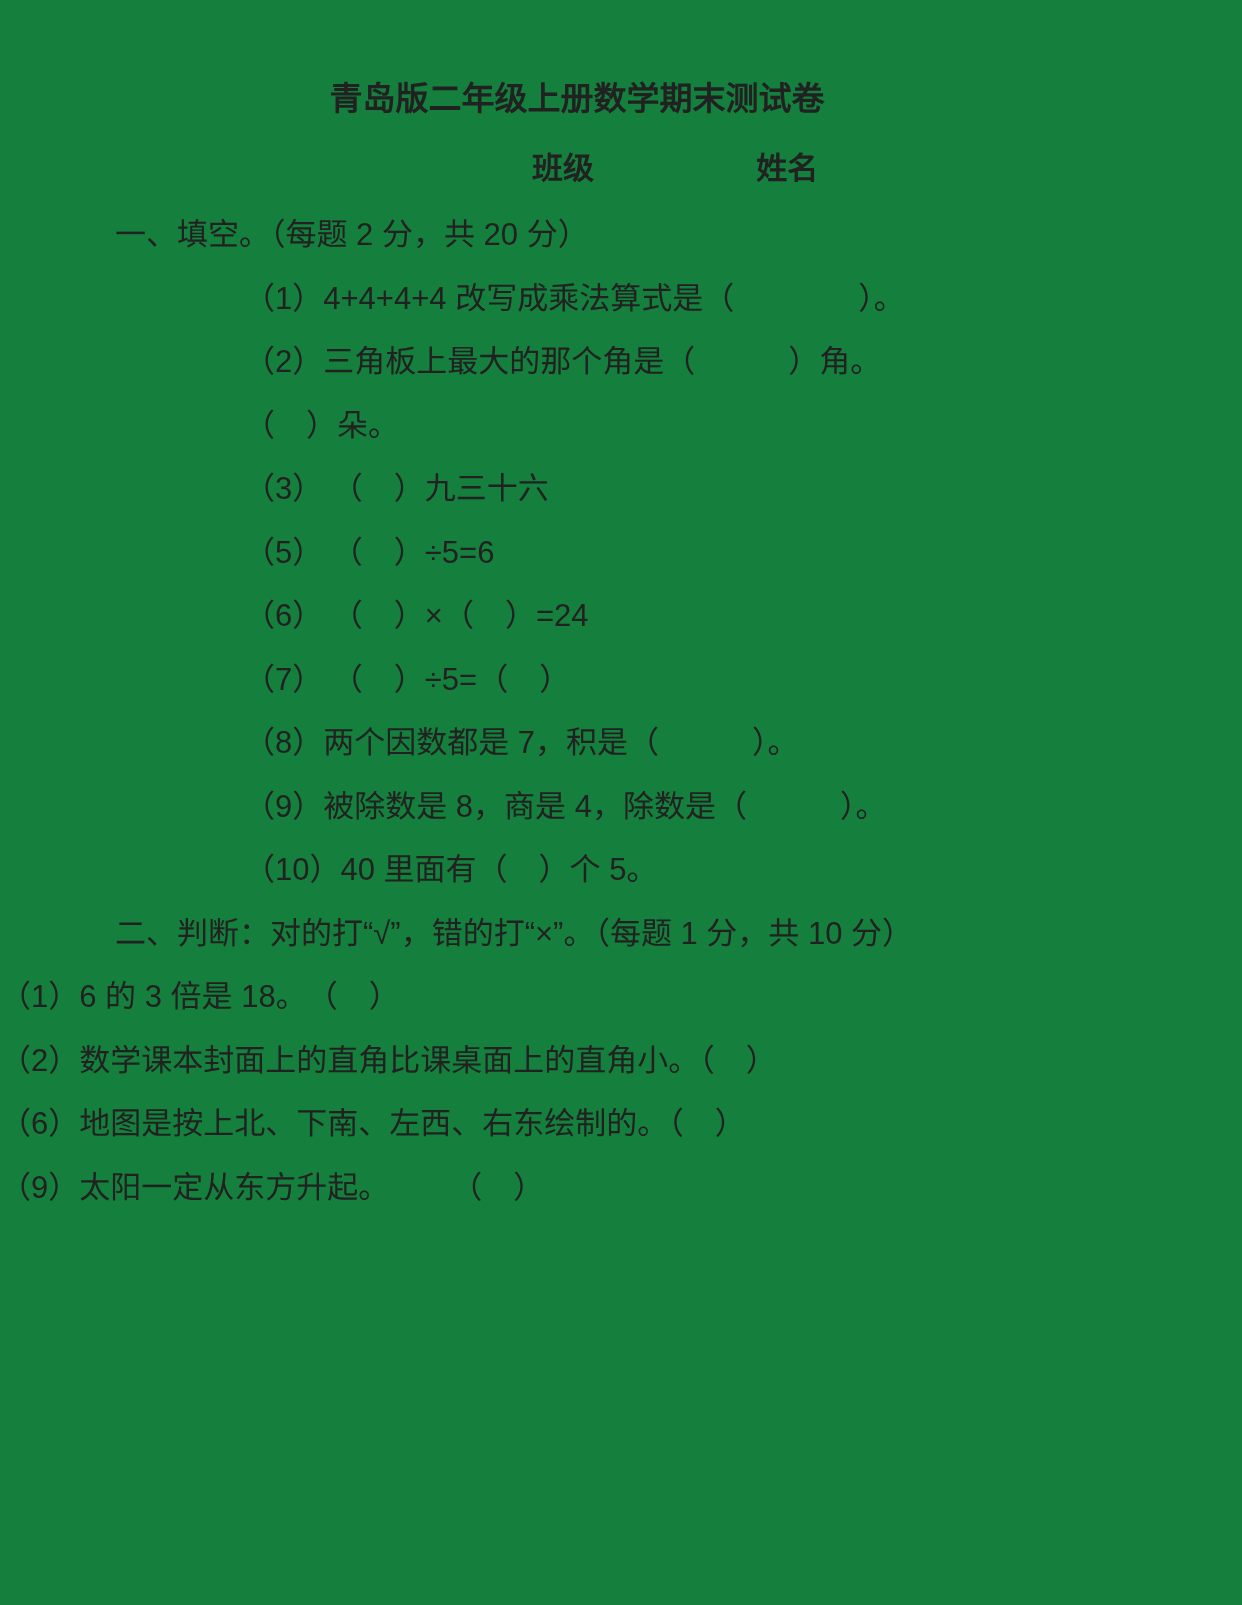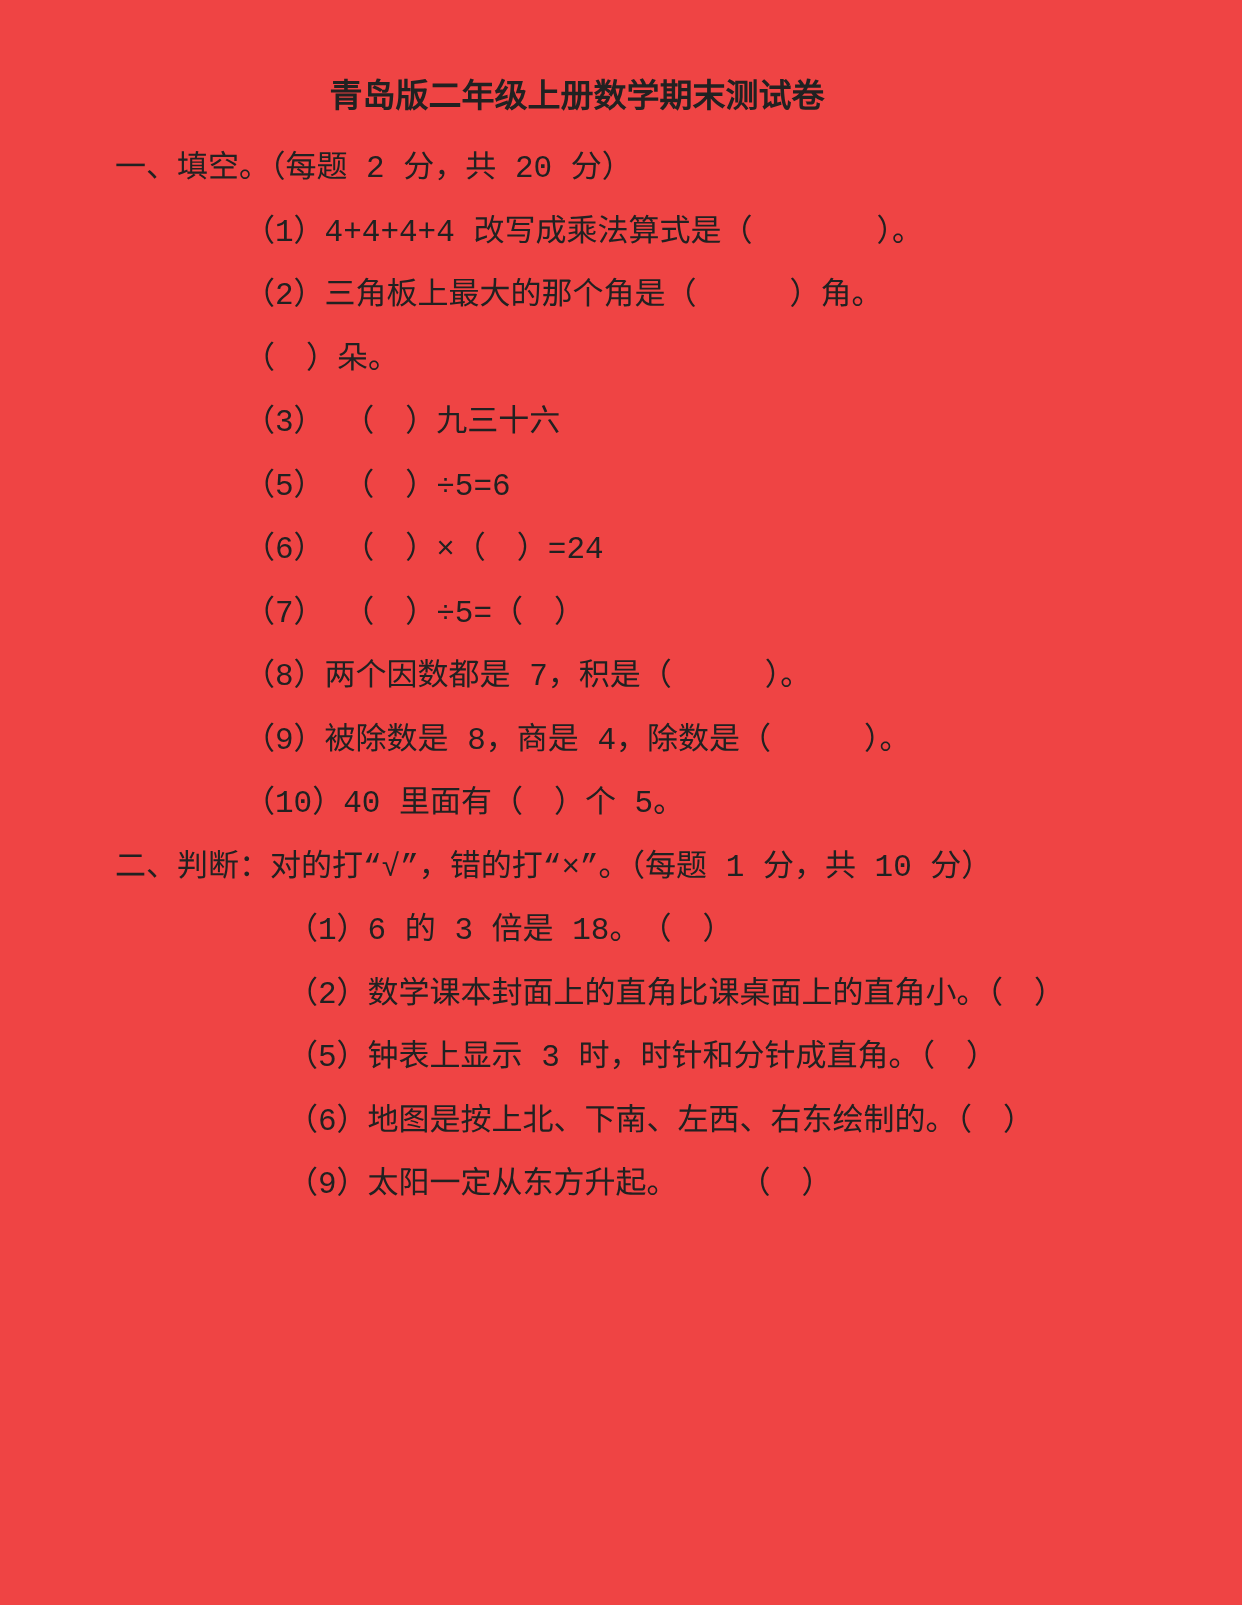--- a/index.html
+++ b/index.html
@@ -4,23 +4,23 @@
 <style>
   html, body {
     margin: 0;
     padding: 0;
     background: #ffffff;
   }
   .page {
     position: relative;
     width: 1242px;
     height: 1605px;
-    background: #ef4444;
+    background: #15803d;
     color: #212121;
-    font-family: Liberation Mono, monospace;
+    font-family: Liberation Sans, sans-serif;
     font-size: 31px;
     padding-top: 67px;
     box-sizing: border-box;
     overflow: hidden;
   }
   .title-line {
     height: 64px;
     line-height: 64px;
     text-align: center;
     margin-right: 88px;           
@@ -44,44 +44,48 @@
     display: inline-block;
     width: 145px;
   }
   .line {
     height: 63.5px;
     line-height: 63.5px;
     white-space: nowrap;
   }
   .head { padding-left: 115px; }
   .s1   { padding-left: 196px; margin-left: 48px; }
-  .s2   { padding-left: 287px; }
+  .s2   { }
 </style>
 </head>
 <body>
 
 <div class="page">
 
   <div class="title-line">青岛版二年级上册数学期末测试卷</div>
 
+  <div class="names-line">
+    <span class="name-label">班级</span>
+    <span class="gap"></span>
+    <span class="name-label">姓名</span>
+  </div>
 
   <div class="line head">一、填空。（每题 2 分，共 20 分）</div>
 
   <div class="line s1">（1）4+4+4+4 改写成乘法算式是（　　　　）。</div>
   <div class="line s1">（2）三角板上最大的那个角是（　　　）角。</div>
   <div class="line s1">（　）朵。</div>
   <div class="line s1">（3） （　）九三十六</div>
   <div class="line s1">（5） （　）÷5=6</div>
   <div class="line s1">（6） （　）×（　）=24</div>
   <div class="line s1">（7） （　）÷5=（　）</div>
   <div class="line s1">（8）两个因数都是 7，积是（　　　）。</div>
   <div class="line s1">（9）被除数是 8，商是 4，除数是（　　　）。</div>
   <div class="line s1">（10）40 里面有（　）个 5。</div>
 
   <div class="line head">二、判断：对的打“√”，错的打“×”。（每题 1 分，共 10 分）</div>
 
   <div class="line s2">（1）6 的 3 倍是 18。　（　）</div>
   <div class="line s2">（2）数学课本封面上的直角比课桌面上的直角小。（　）</div>
-  <div class="line s2">（5）钟表上显示 3 时，时针和分针成直角。（　）</div>
   <div class="line s2">（6）地图是按上北、下南、左西、右东绘制的。（　）</div>
   <div class="line s2">（9）太阳一定从东方升起。　　　（　）</div>
 
 </div>
 
 </body></html>

